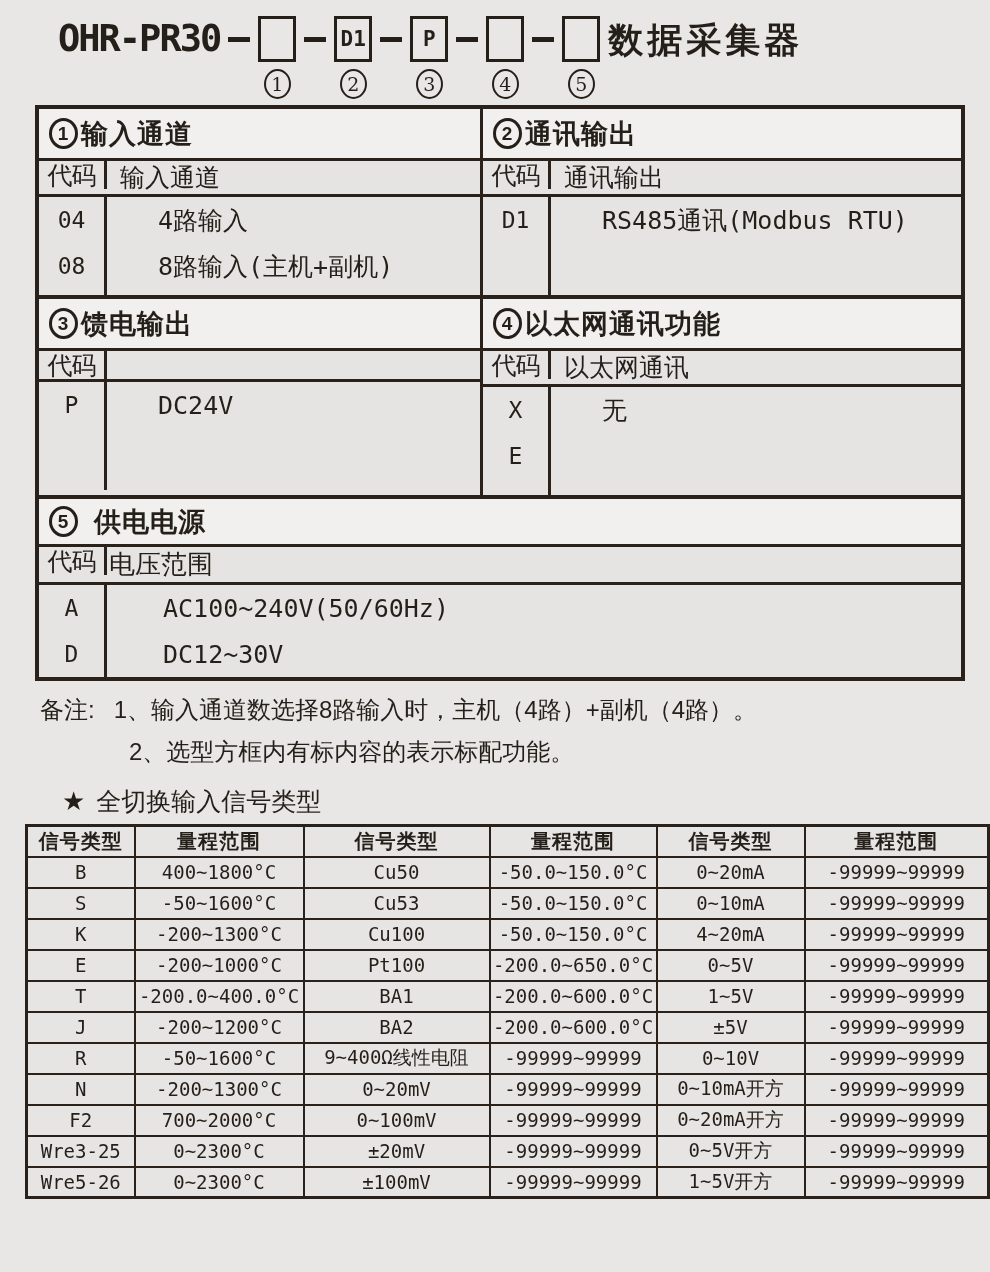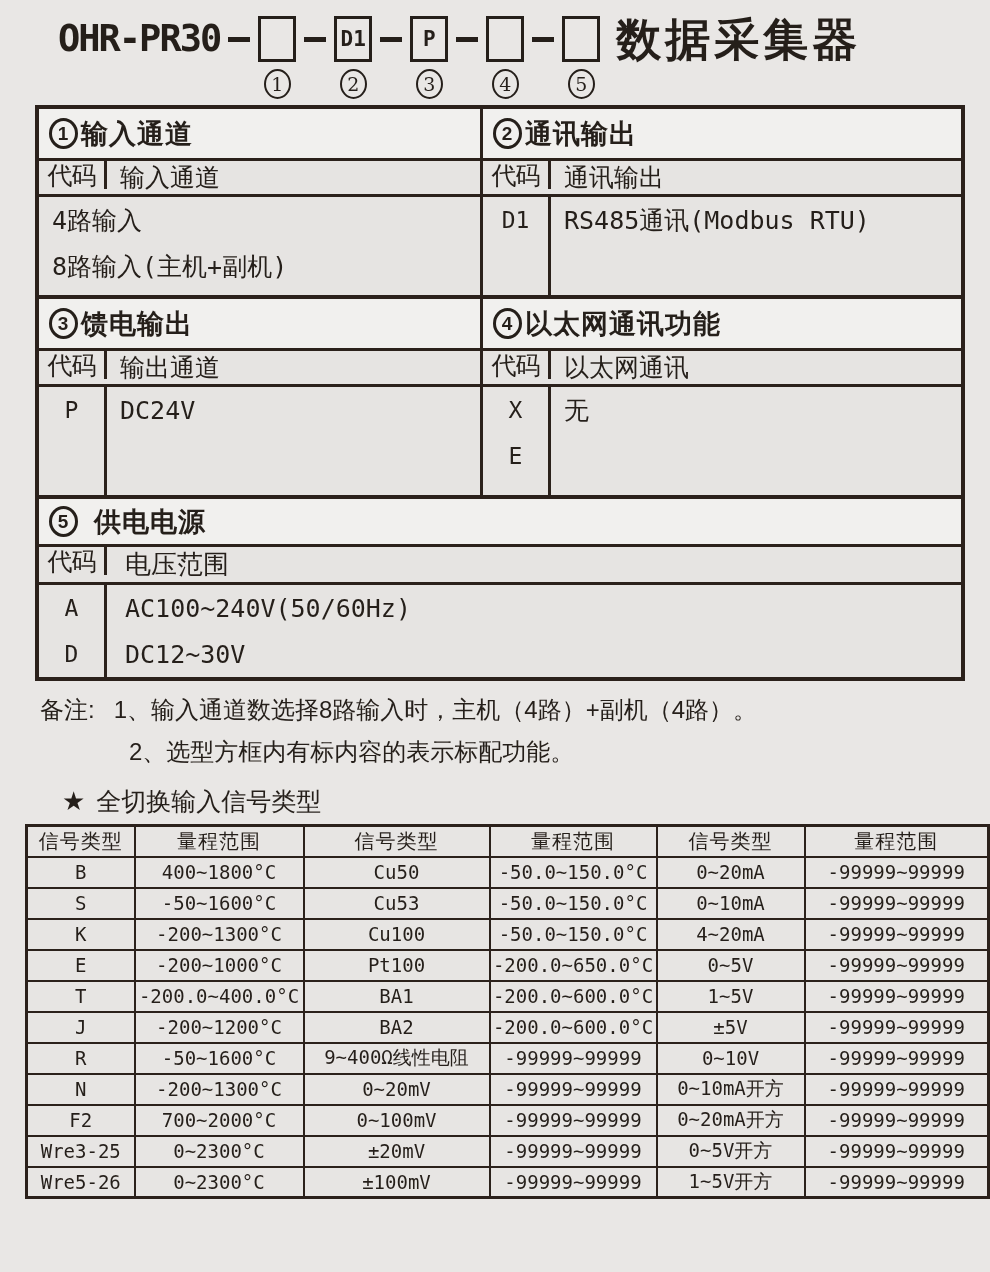--- a/index.html
+++ b/index.html
@@ -20,25 +20,25 @@
   }
   .model-prefix {
     font-family: "DejaVu Sans Mono", monospace;
     font-size: 37px;
     font-weight: bold;
     letter-spacing: -2px;
     line-height: 46px;
     white-space: nowrap;
   }
   .model-suffix {
-    font-size: 45px;
+    font-size: 35px;
     font-weight: bold;
     letter-spacing: 4px;
     line-height: 48px;
-    margin-left: 8px;
+    margin-left: 0;
     white-space: nowrap;
   }
   .dash { width: 22px; height: 5px; background: #251f1a; margin-top: 21px; }
   .box-col { display: flex; flex-direction: column; align-items: center; gap: 7px; }
   .model-box {
     width: 38px; height: 46px;
     border: 3px solid #251f1a;
     display: flex; align-items: center; justify-content: center;
     font-family: "DejaVu Sans Mono", monospace;
     font-size: 21px; font-weight: bold;
@@ -86,39 +86,40 @@
     height: 28px;
     border-right: 3px solid #2b211b;
     display: flex; align-items: center; justify-content: center;
     font-size: 25px; letter-spacing: -1px;
   }
   .val-h {
     display: flex; align-items: center;
     padding-left: 13px;
     font-size: 25px;
   }
-  .sec5 .val-h { padding-left: 18px; font-size: 26px; }
+  .sec5 .val-h { padding-left: 2px; font-size: 26px; }
   .sec-body { display: grid; grid-template-columns: 68px 1fr; }
   .sec-body .codes { border-right: 3px solid #2b211b; }
   .body-a .sec-body { height: 98px; }
   .body-b .sec-body { height: 108px; }
   .sec5 .sec-body { height: 92px; }
   .code-cell {
     height: 46px;
     display: flex; align-items: center; justify-content: center;
     font-family: "DejaVu Sans Mono", monospace;
     font-size: 23px;
   }
   .val-cell {
     height: 46px;
     display: flex; align-items: center;
     padding-left: 13px;
     font-family: "DejaVu Sans Mono", "Liberation Sans", monospace, sans-serif;
     font-size: 25px;
     white-space: nowrap;
+    margin-left: 38px;
   }
   .sec5 .val-cell { padding-left: 18px; }
 
   
   .notes { margin: 12px 0 0 40px; font-size: 24px; }
   .note-line1 { display: flex; gap: 19px; line-height: 34px; }
   .note-line2 { margin-left: 89px; line-height: 34px; margin-top: 8px; }
 
   
   .star-line {
@@ -139,21 +140,21 @@
   }
   table.signal th, table.signal td {
     border: 2px solid #2b211b;
     text-align: center;
     vertical-align: middle;
     height: 31px;
     padding: 0 2px;
     overflow: hidden;
     white-space: nowrap;
   }
-  table.signal th { font-size: 20px; font-weight: normal; letter-spacing: 1px; }
+  table.signal th { font-size: 20px; font-weight: bold; letter-spacing: 1px; }
   table.signal td {
     font-family: "DejaVu Sans Mono", "Liberation Sans", monospace, sans-serif;
     font-size: 19px;
   }
 </style>
 </head>
 <body>
 
 <div class="model-line">
   <div class="model-prefix">OHR-PR30</div>
@@ -197,20 +198,24 @@
     <div class="sec-left">
       <div class="sec-header">
         <span class="cnum">1</span>
         <span>输入通道</span>
       </div>
       <div class="sec-sub">
         <div class="code-h">代码</div>
         <div class="val-h">输入通道</div>
       </div>
       <div class="sec-body">
+        <div class="codes">
+          <div class="code-cell">04</div>
+          <div class="code-cell">08</div>
+        </div>
         <div class="vals">
           <div class="val-cell">4路输入</div>
           <div class="val-cell">8路输入(主机+副机)</div>
         </div>
       </div>
     </div>
     <div>
       <div class="sec-header">
         <span class="cnum">2</span>
         <span>通讯输出</span>
@@ -231,21 +236,20 @@
   </div>
 
   <div class="sel-row2 body-b bt">
     <div class="sec-left">
       <div class="sec-header">
         <span class="cnum">3</span>
         <span>馈电输出</span>
       </div>
       <div class="sec-sub">
         <div class="code-h">代码</div>
-        <div class="val-h">输出通道</div>
       </div>
       <div class="sec-body">
         <div class="codes">
           <div class="code-cell">P</div>
         </div>
         <div class="vals">
           <div class="val-cell">DC24V</div>
         </div>
       </div>
     </div>

